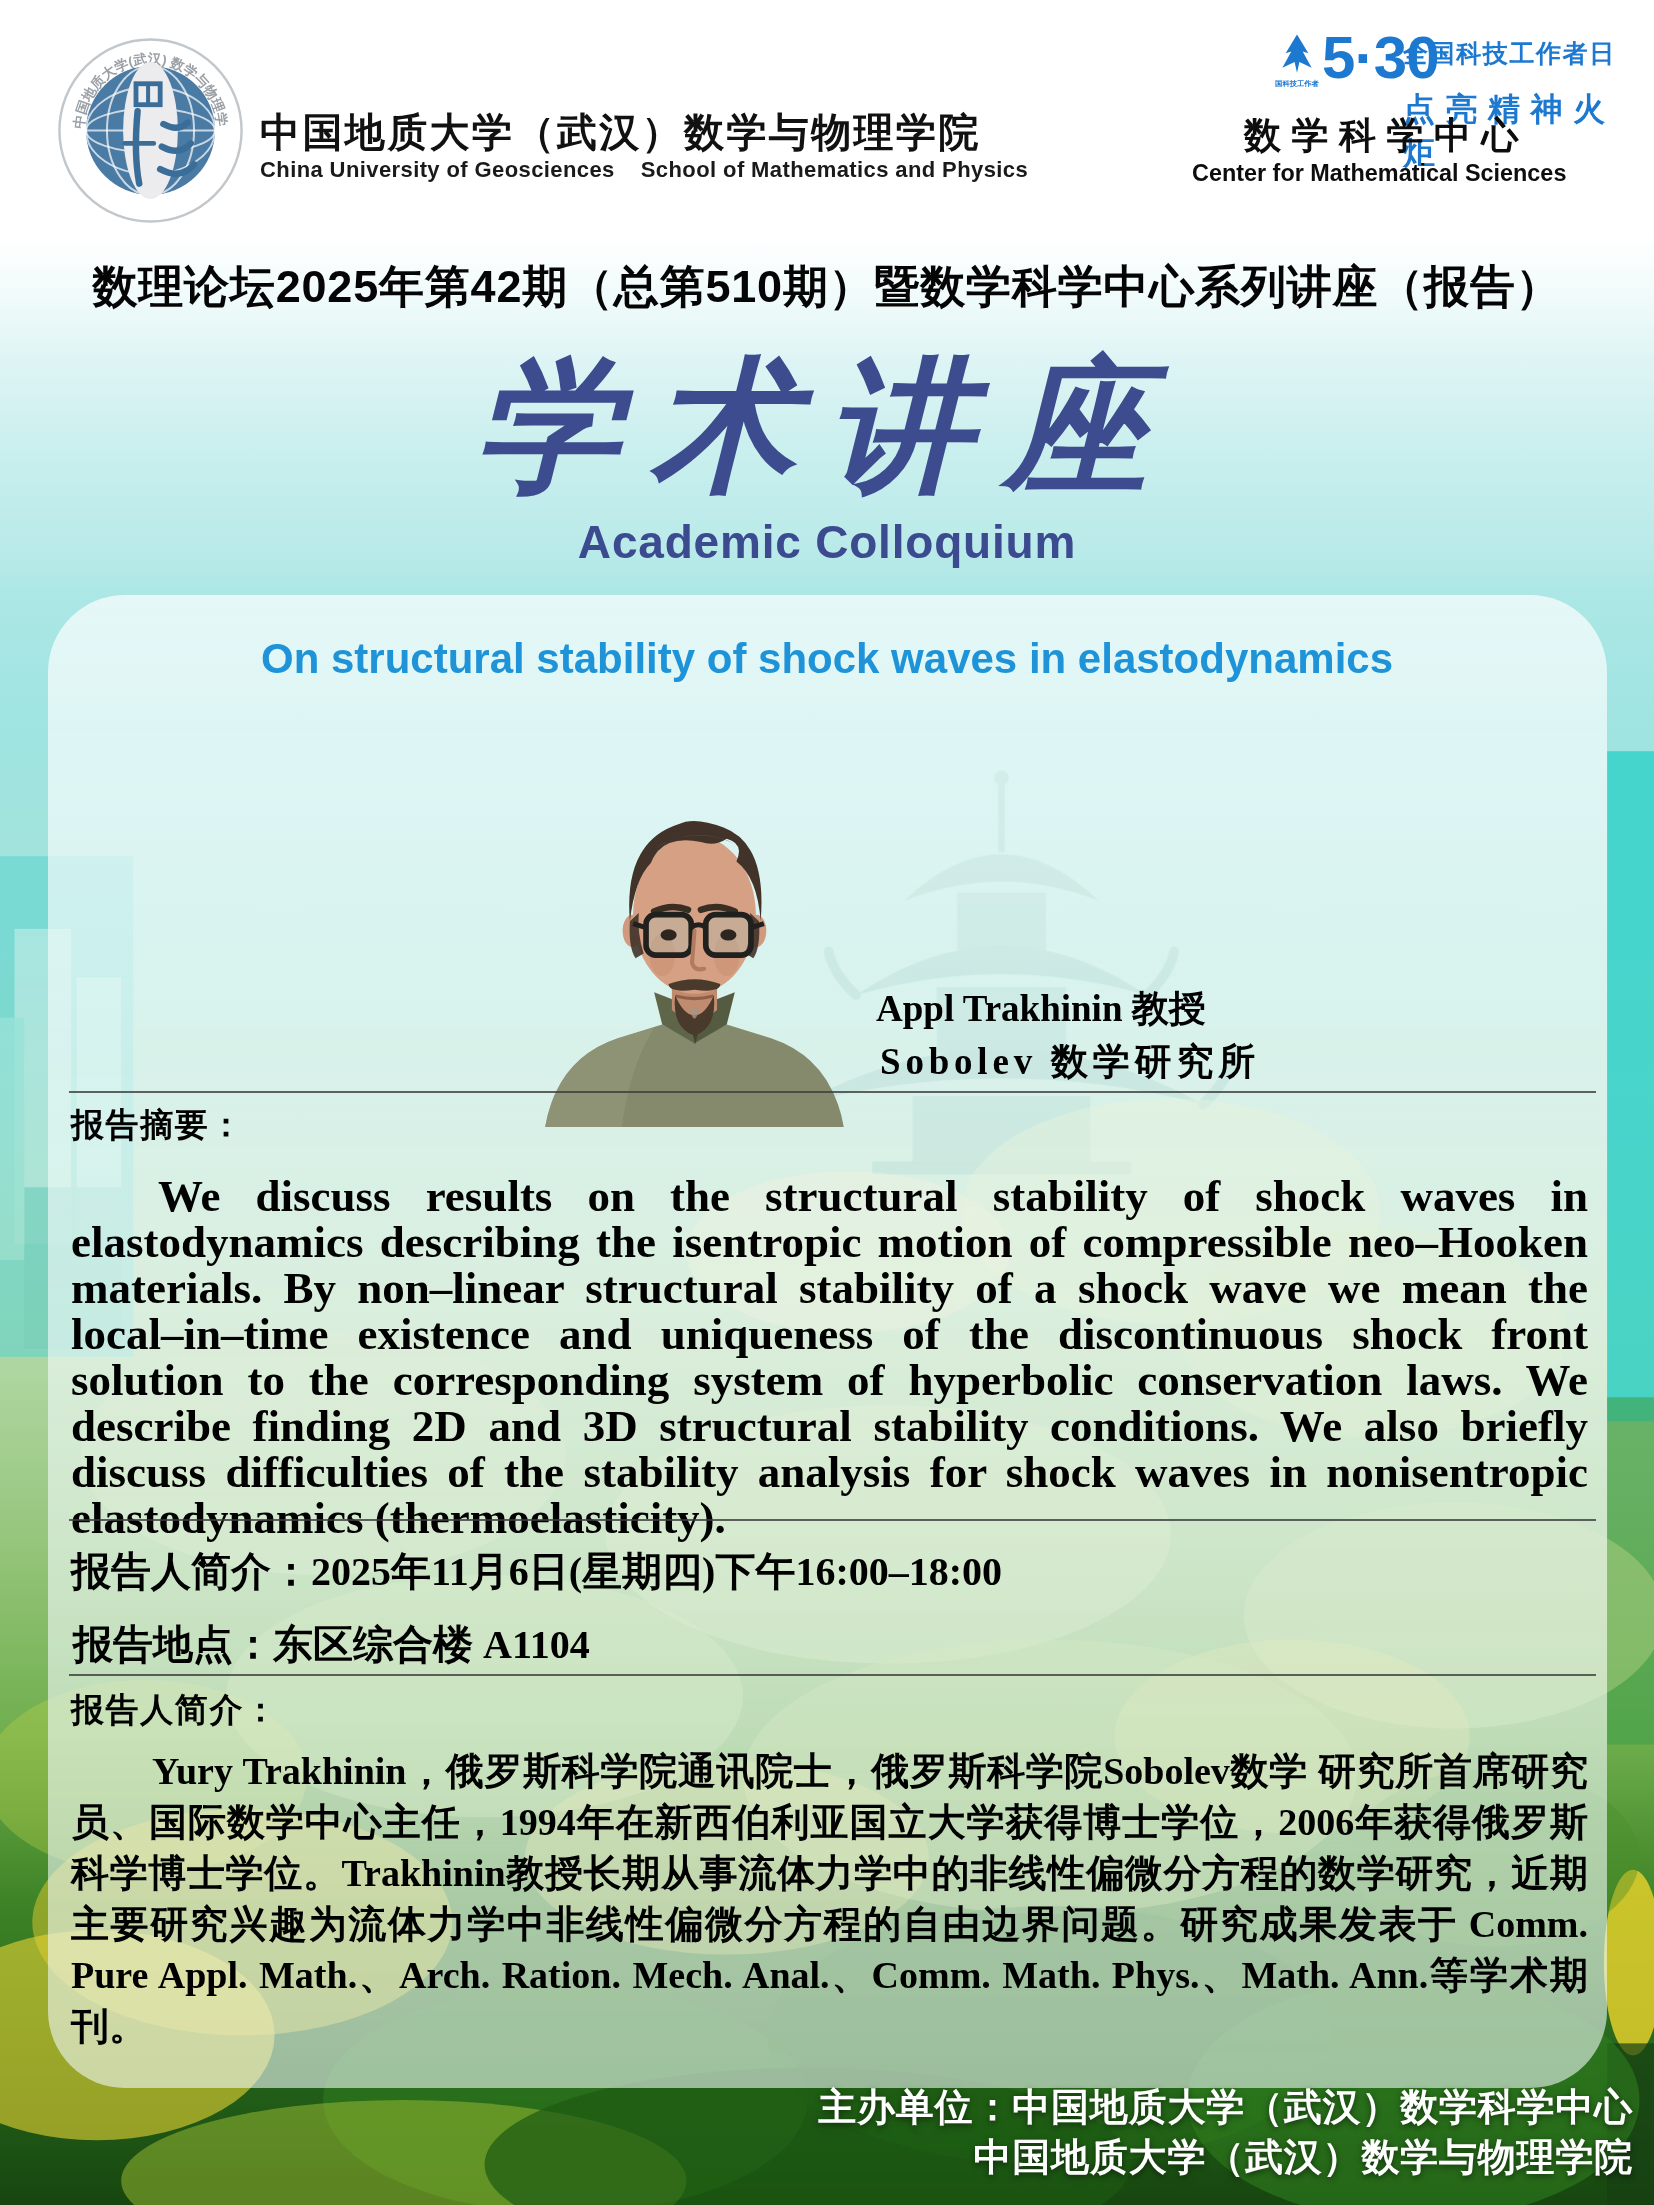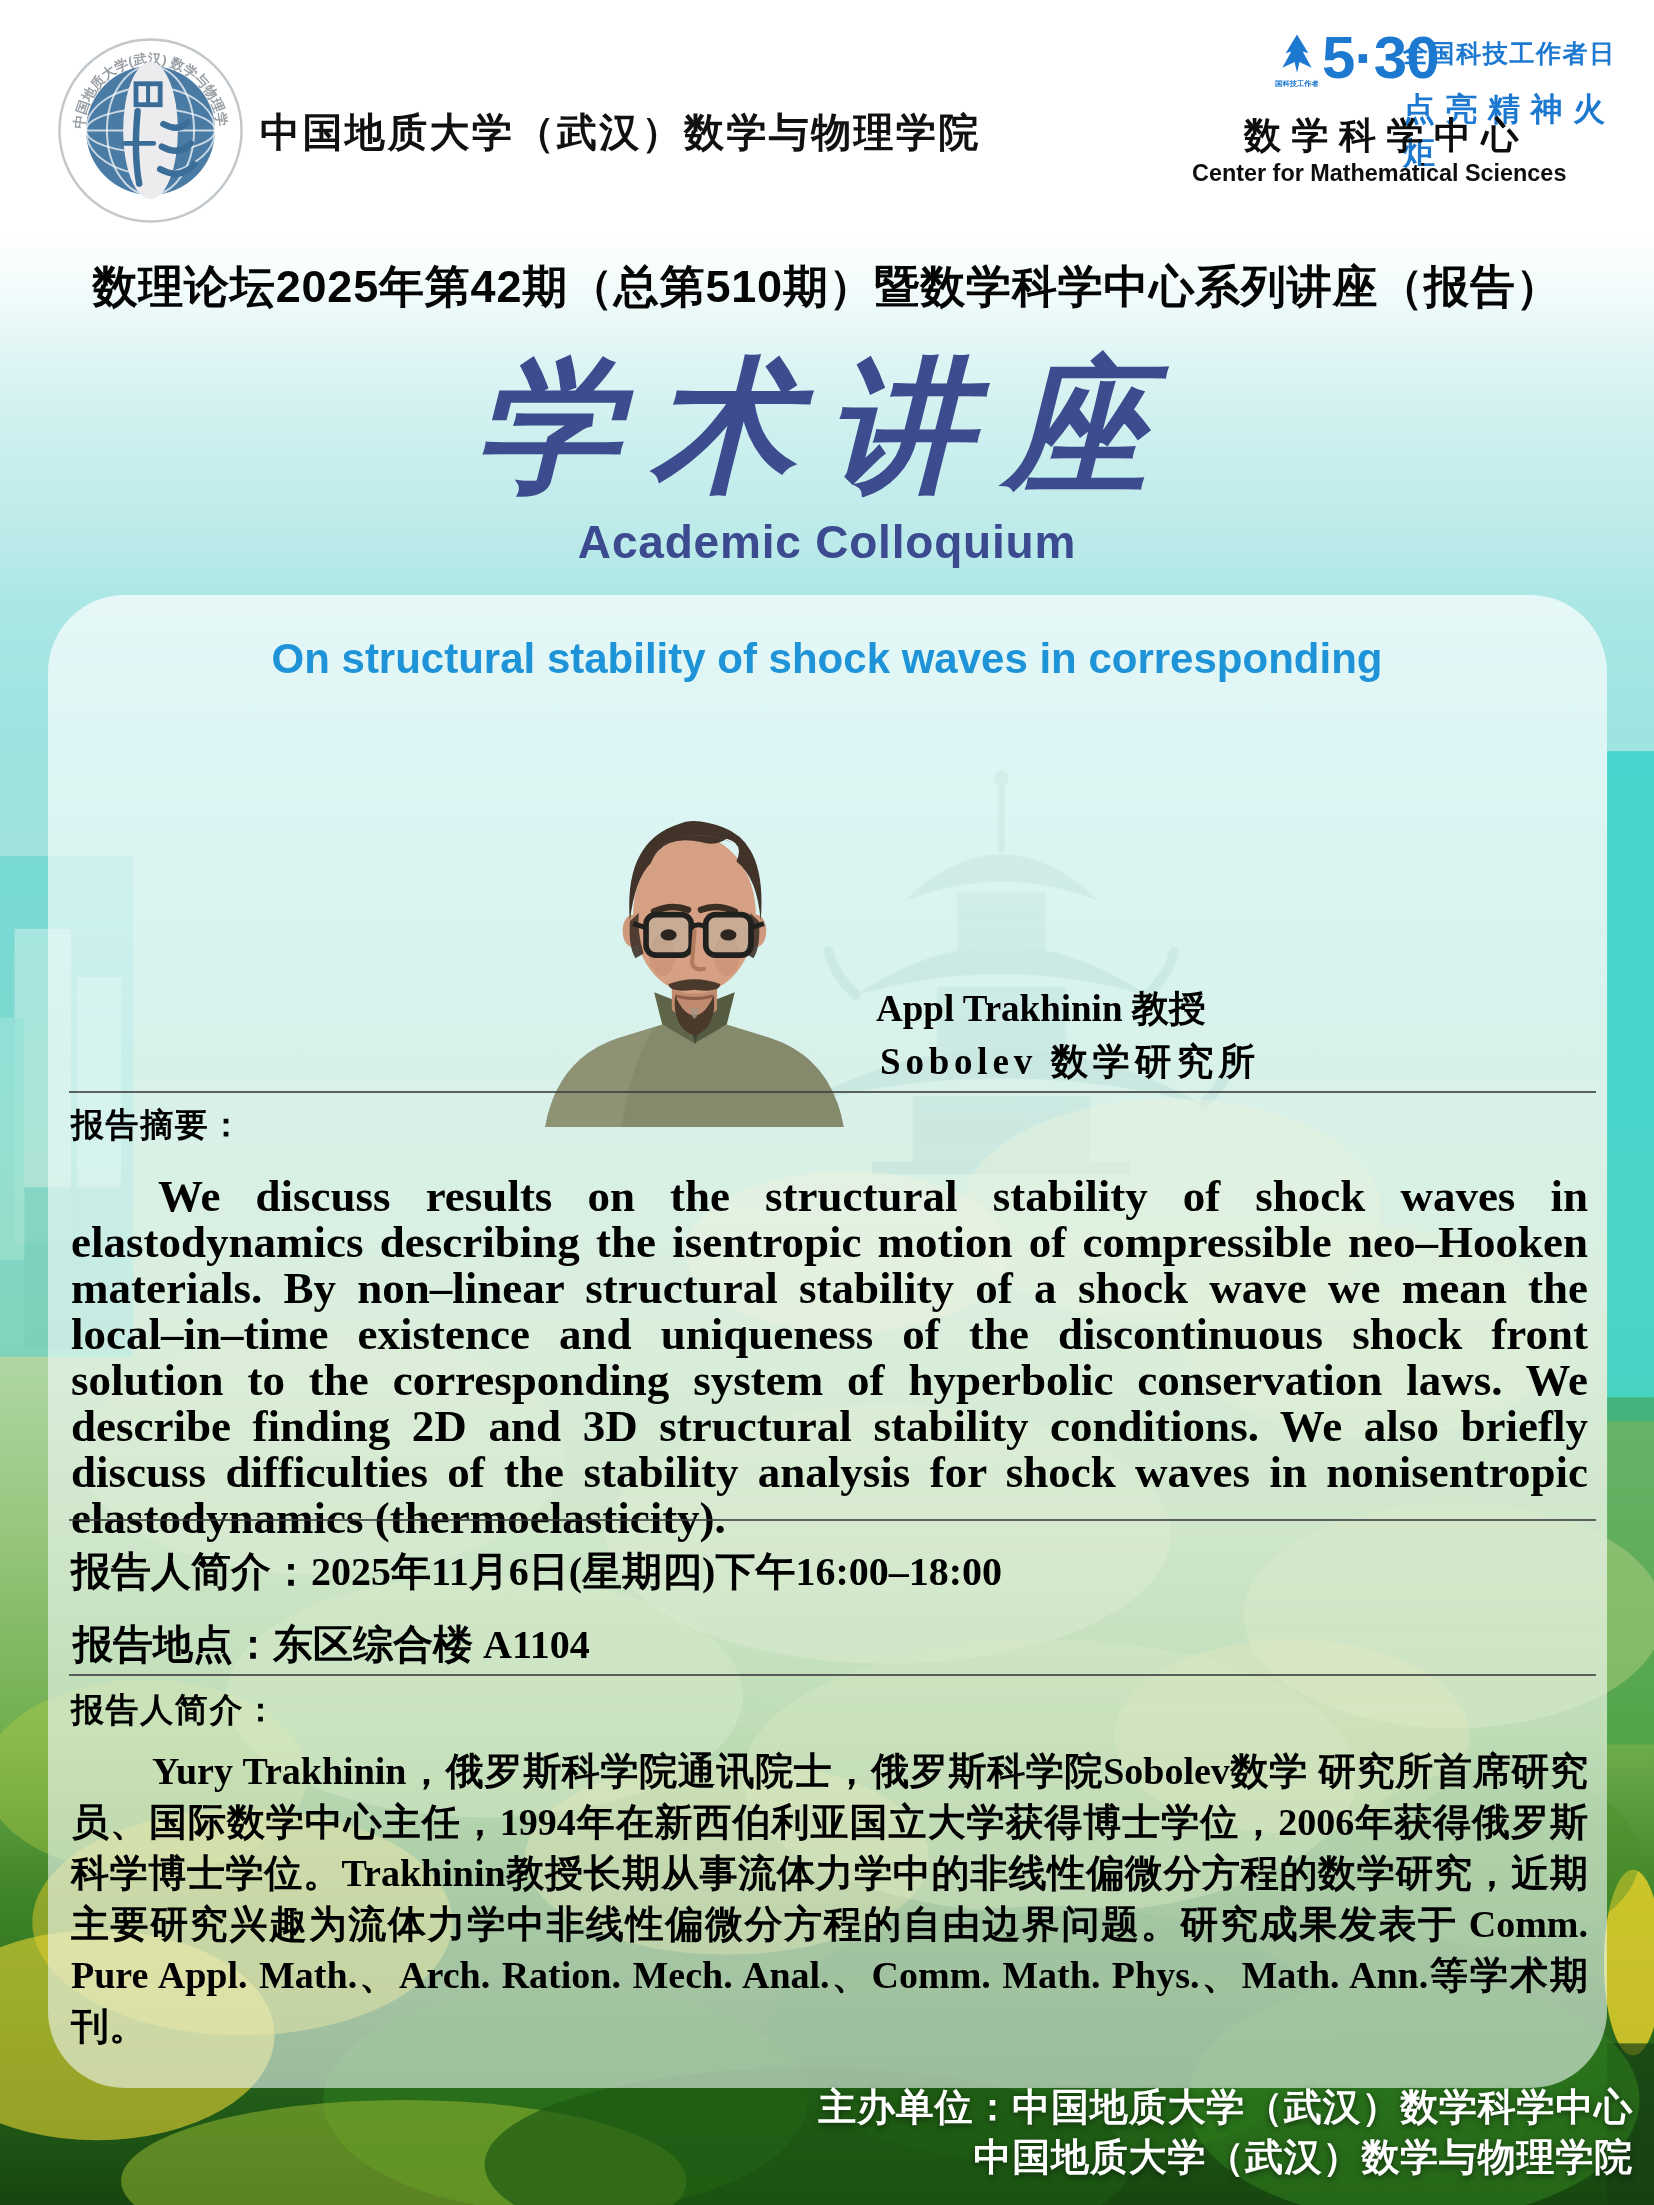--- a/index.html
+++ b/index.html
@@ -153,38 +153,39 @@
       <line x1="113" y1="58" x2="113" y2="84" stroke-width="5"></line>
       <path d="M100,92 Q95,145 102,182"></path>
       <line x1="84" y1="132" x2="120" y2="132" stroke-width="6"></line>
       <path d="M132,108 Q150,118 162,106"></path>
       <path d="M130,136 Q152,148 166,132"></path>
       <path d="M128,164 Q154,178 170,158"></path>
     </g>
   </svg>
 
   <div class="abs univ-cn">中国地质大学（武汉）数学与物理学院</div>
+  <div class="abs univ-en">China University of Geosciences    School of Mathematics and Physics</div>
 
   <svg class="abs" style="left:1275px;top:32px" width="44" height="65" viewBox="0 0 54 80">
     <path fill="#1d79d0" d="M27,3 L41,26 L34,24 L45,44 L30,37 L27,50 L24,37 L9,44 L20,24 L13,26 Z"></path>
     <text x="27" y="66" font-size="9" fill="#1d79d0" text-anchor="middle" font-weight="700">全国科技工作者日</text>
   </svg>
   <div class="abs b530-num">5·30</div>
   <div class="abs b530-lines">
     <div class="b530-l1">全国科技工作者日</div>
     <div class="b530-l2">点亮精神火炬</div>
   </div>
   <div class="abs center-cn">数学科学中心</div>
   <div class="abs center-en">Center for Mathematical Sciences</div>
 
   <div class="abs series-title">数理论坛2025年第42期（总第510期）暨数学科学中心系列讲座（报告）</div>
   <div class="abs banner-en">Academic Colloquium</div>
   <div class="abs banner-cn">学术讲座</div>
 
-  <div class="abs talk-title">On structural stability of shock waves in corresponding</div>
+  <div class="abs talk-title">On structural stability of shock waves in elastodynamics</div>
 
   <svg class="abs" style="left:533px;top:792px" width="331" height="335" viewBox="0 0 410 415">
     <path d="M15,415 Q30,330 105,305 L160,288 Q200,312 240,288 L295,305 Q370,330 385,415 Z" fill="#858a6d"></path>
     <path d="M15,415 Q30,330 105,305 L150,292 Q120,340 110,415 Z" fill="#949a7c" opacity="0.6"></path>
     <path d="M160,288 L150,248 L186,262 L201,312 Z" fill="#5f6549"></path>
     <path d="M240,288 L250,248 L214,262 L199,312 Z" fill="#555b41"></path>
     <path d="M186,262 L201,312 L214,262 Q200,272 186,262 Z" fill="#3f4431"></path>
     <path d="M172,222 L172,270 Q200,294 228,270 L228,222 Z" fill="#c08b6e"></path>
     <ellipse cx="200" cy="230" rx="30" ry="13" fill="#a06f52" opacity="0.55"></ellipse>
     <ellipse cx="123" cy="172" rx="12" ry="20" fill="#cf9a7d"></ellipse>

